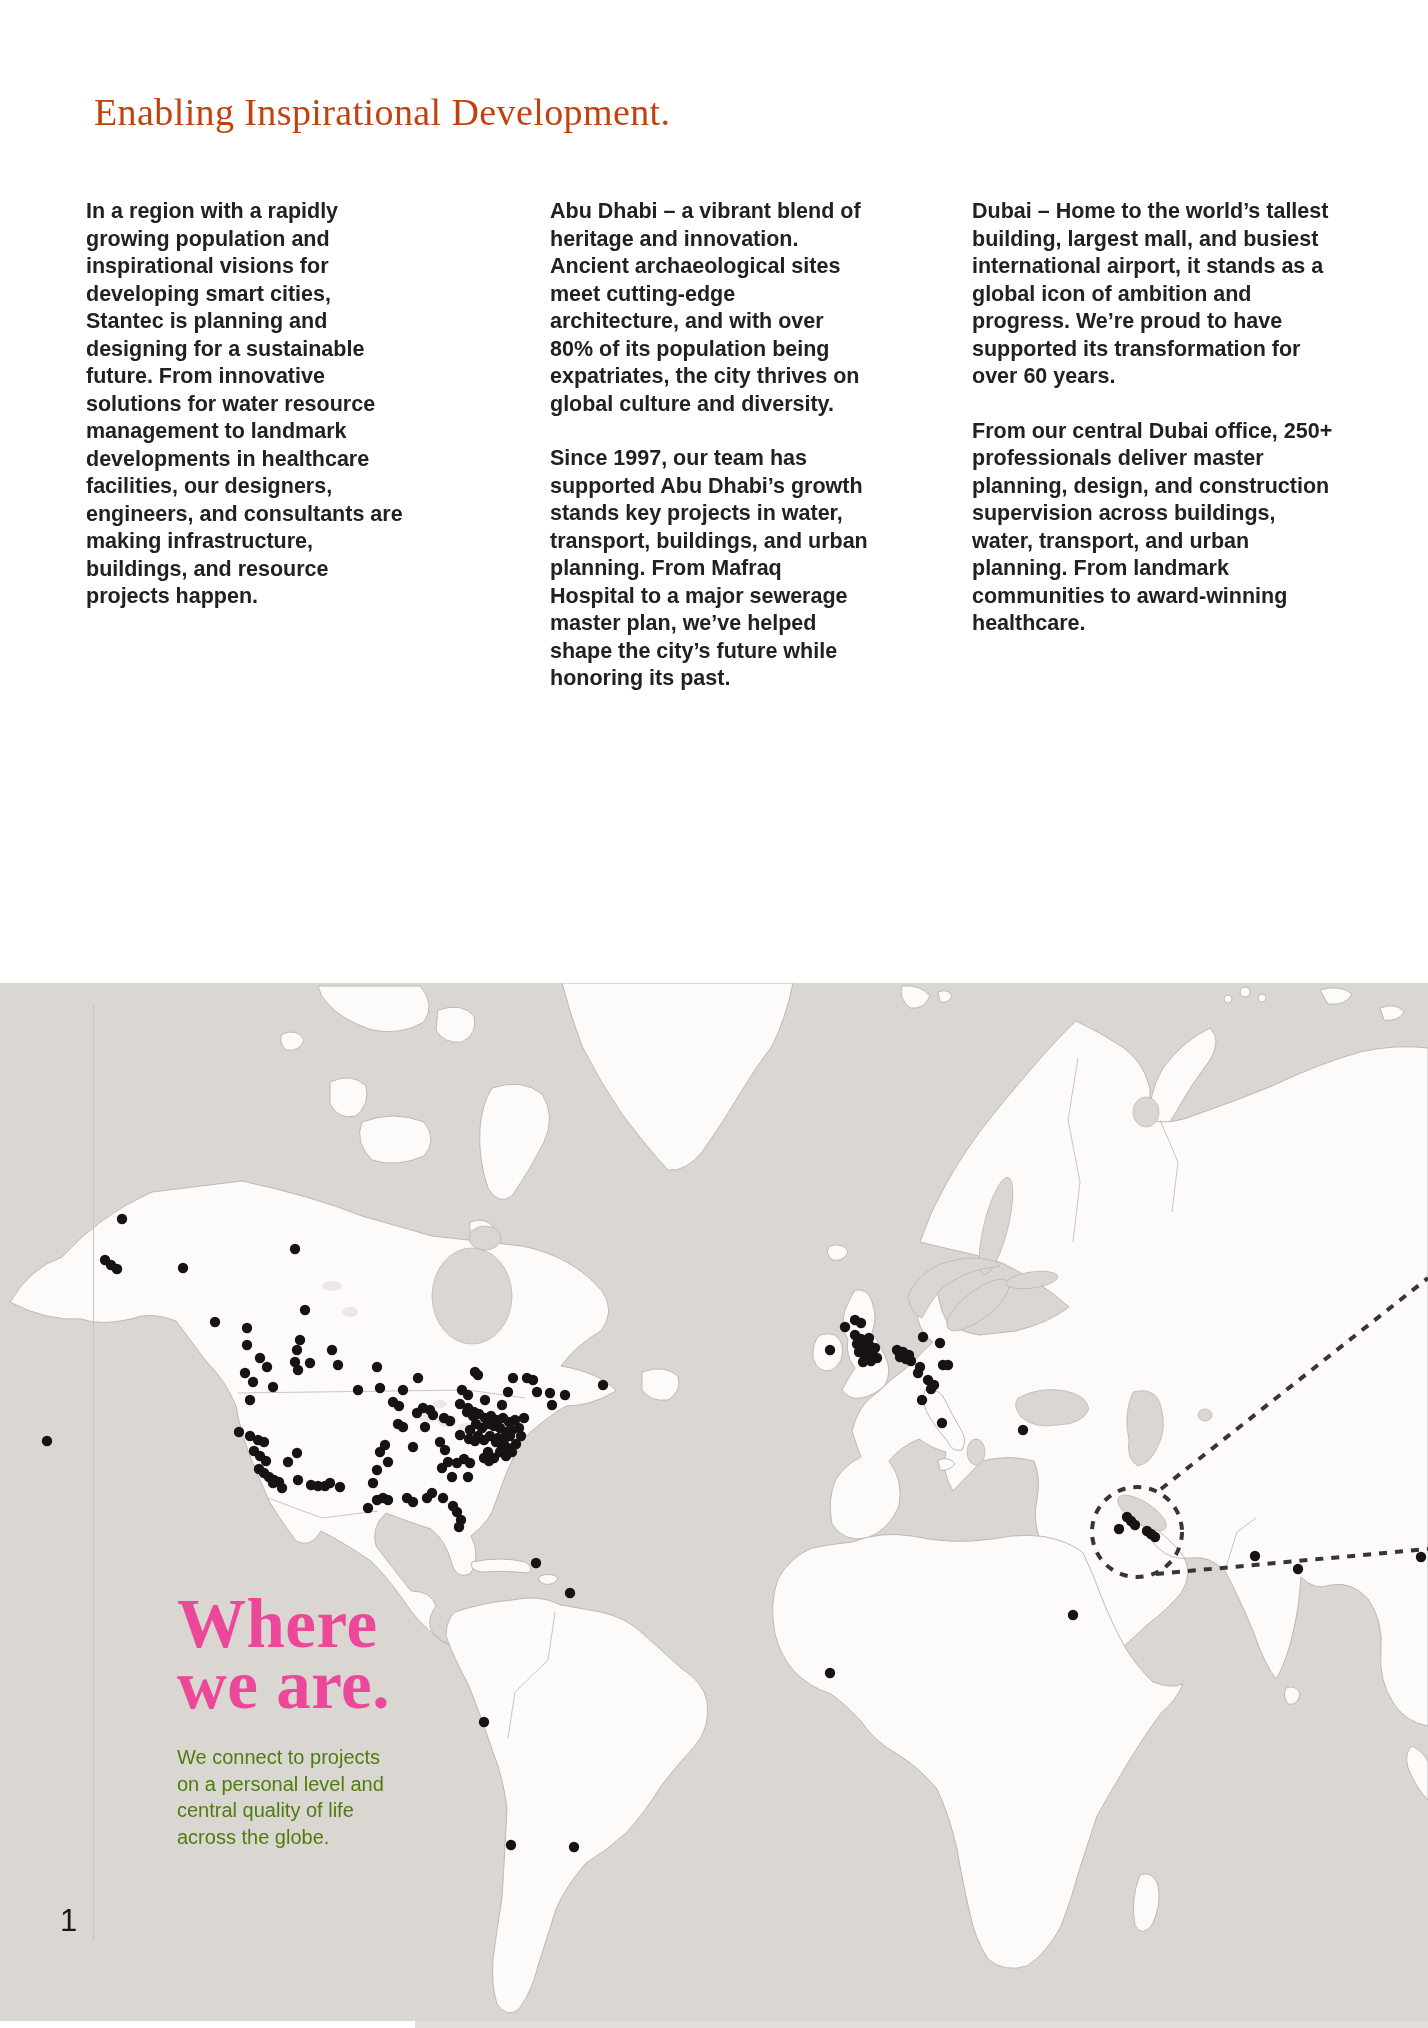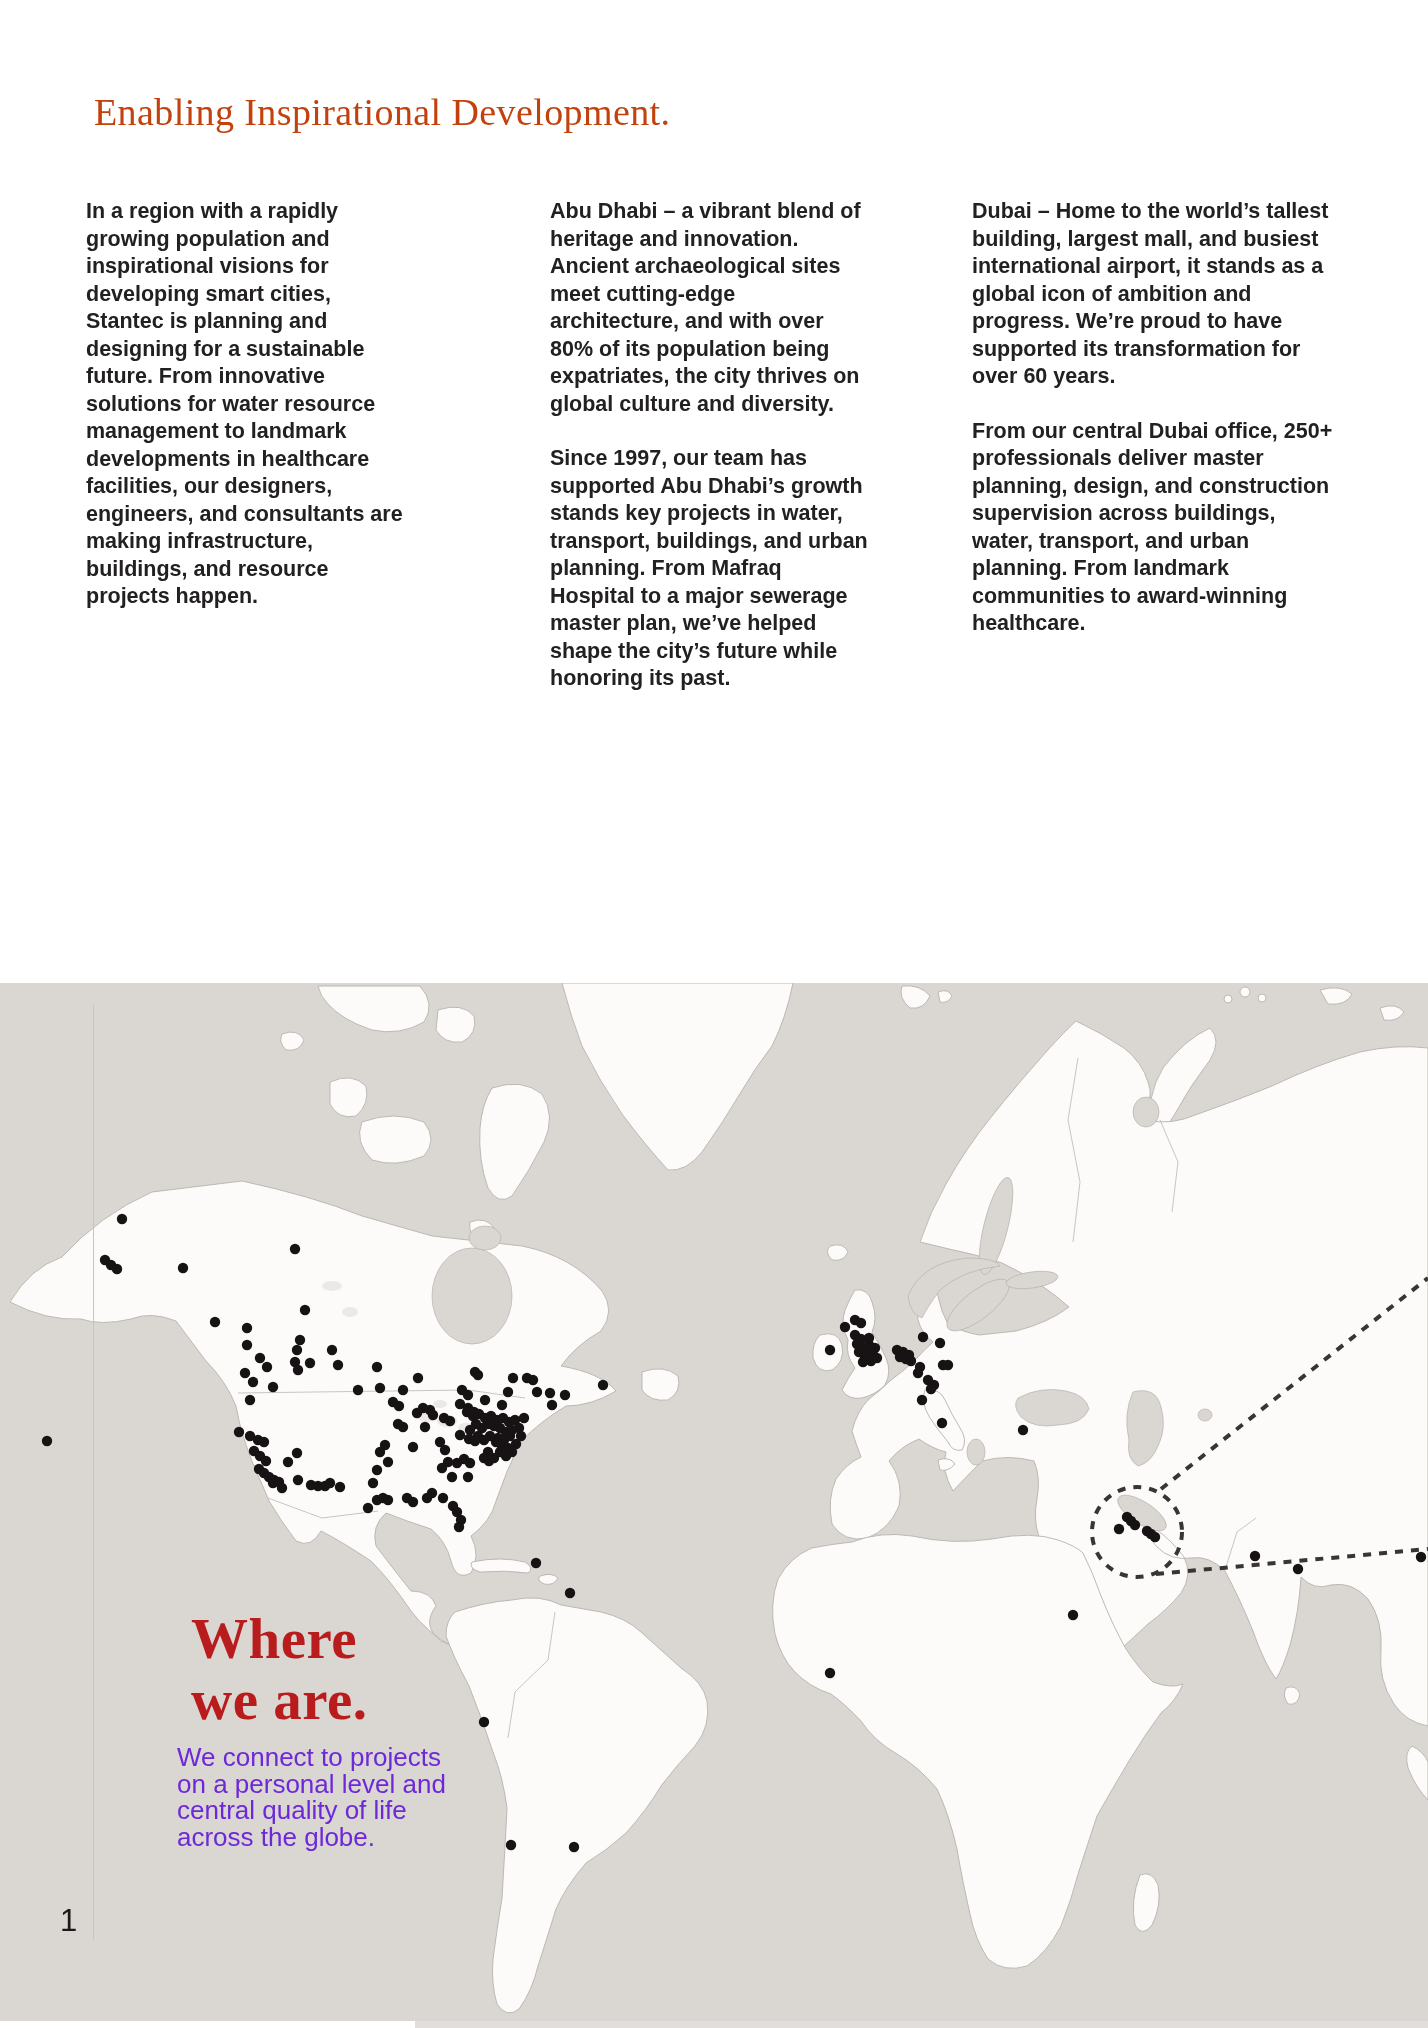--- a/index.html
+++ b/index.html
@@ -14,24 +14,24 @@
   }
   .col{position:absolute;top:198px;font-size:21.5px;line-height:27.5px;color:#232021;font-weight:bold;}
   .col p{margin:0 0 27px 0;}
   #col1{left:86px;width:322px;}
   #col2{left:550px;width:318px;}
   #col3{left:972px;width:362px;}
   #map-wrap{position:absolute;left:0;top:983px;width:1428px;height:1045px;}
   #map-svg{display:block;}
   .where-block{position:absolute;left:177px;top:1594px;width:360px;}
   .where-heading{
-    font-family:"Liberation Serif", serif;font-weight:bold;font-size:57px;line-height:61px;
-    color:#b91c1c;letter-spacing:.5px;margin:14px;
+    font-family:"Liberation Serif", serif;font-weight:bold;font-size:69px;line-height:61px;
+    color:#ec4899;letter-spacing:.5px;margin:0;
   }
-  .where-sub{font-size:26px;line-height:26.5px;color:#6d28d9;}
+  .where-sub{margin-top:28px;font-size:20px;line-height:26.5px;color:#4d7c0f;}
   .where-sub div{display:block;}
   .page-number{position:absolute;left:60px;top:1903px;font-size:31px;color:#1c1819;}
   .fold-line{position:absolute;left:93px;top:1005px;width:1px;height:935px;background:#c8c4c0;}
   .bottom-strip-left{position:absolute;left:0;top:2021px;width:415px;height:7px;background:#ffffff;}
   .bottom-strip-right{position:absolute;left:415px;top:2021px;width:1013px;height:7px;background:#e1dedb;}
 </style>
 </head>
 <body>
 
 <div class="page-title">Enabling Inspirational Development.</div>

